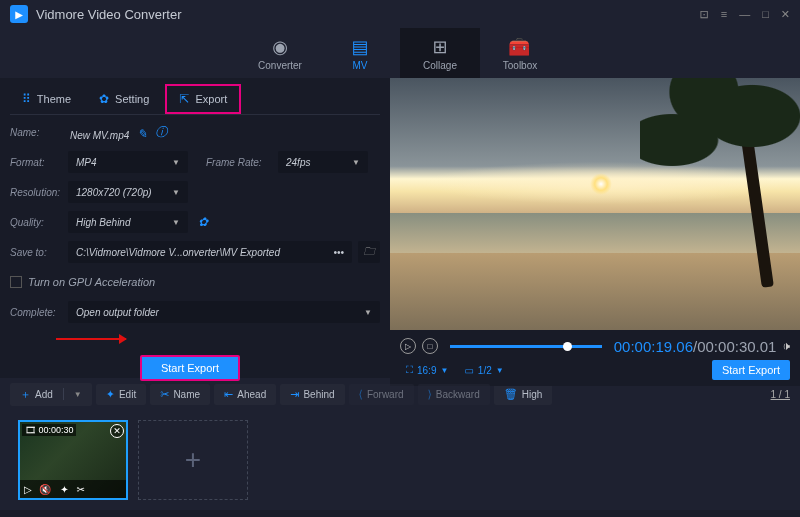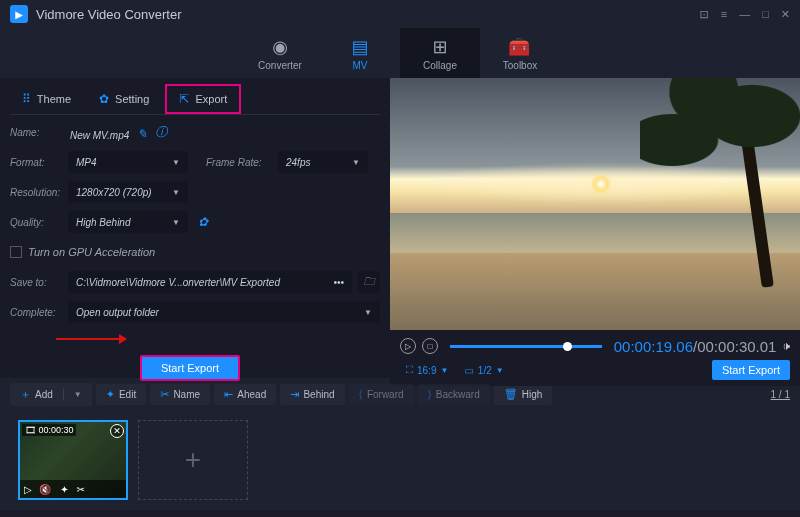--- a/index.html
+++ b/index.html
@@ -162,31 +162,31 @@
     <div class="formrow">
       <div class="lab">Quality:</div>
       <div class="select w1">
           <span>High Behind</span>
           <span class="caret">▼</span>
         </div>
       <span class="smic" style="margin-left:10px">✿</span>
     </div>
 
     <div class="formrow">
-      <div class="checkbox"></div>
-      <span>Turn on GPU Acceleration</span>
-    </div>
-
-    <div class="formrow">
       <div class="lab">Save to:</div>
       <div class="pathbox">
           <span>C:\Vidmore\Vidmore V...onverter\MV Exported</span>
           <span>•••</span>
         </div>
       <div class="folderic">🗀</div>
+    </div>
+
+    <div class="formrow">
+      <div class="checkbox"></div>
+      <span>Turn on GPU Acceleration</span>
     </div>
 
     <div class="formrow">
       <div class="lab">Complete:</div>
       <div class="select" style="flex:1">
           <span>Open output folder</span>
           <span class="caret">▼</span>
         </div>
     </div>
 

